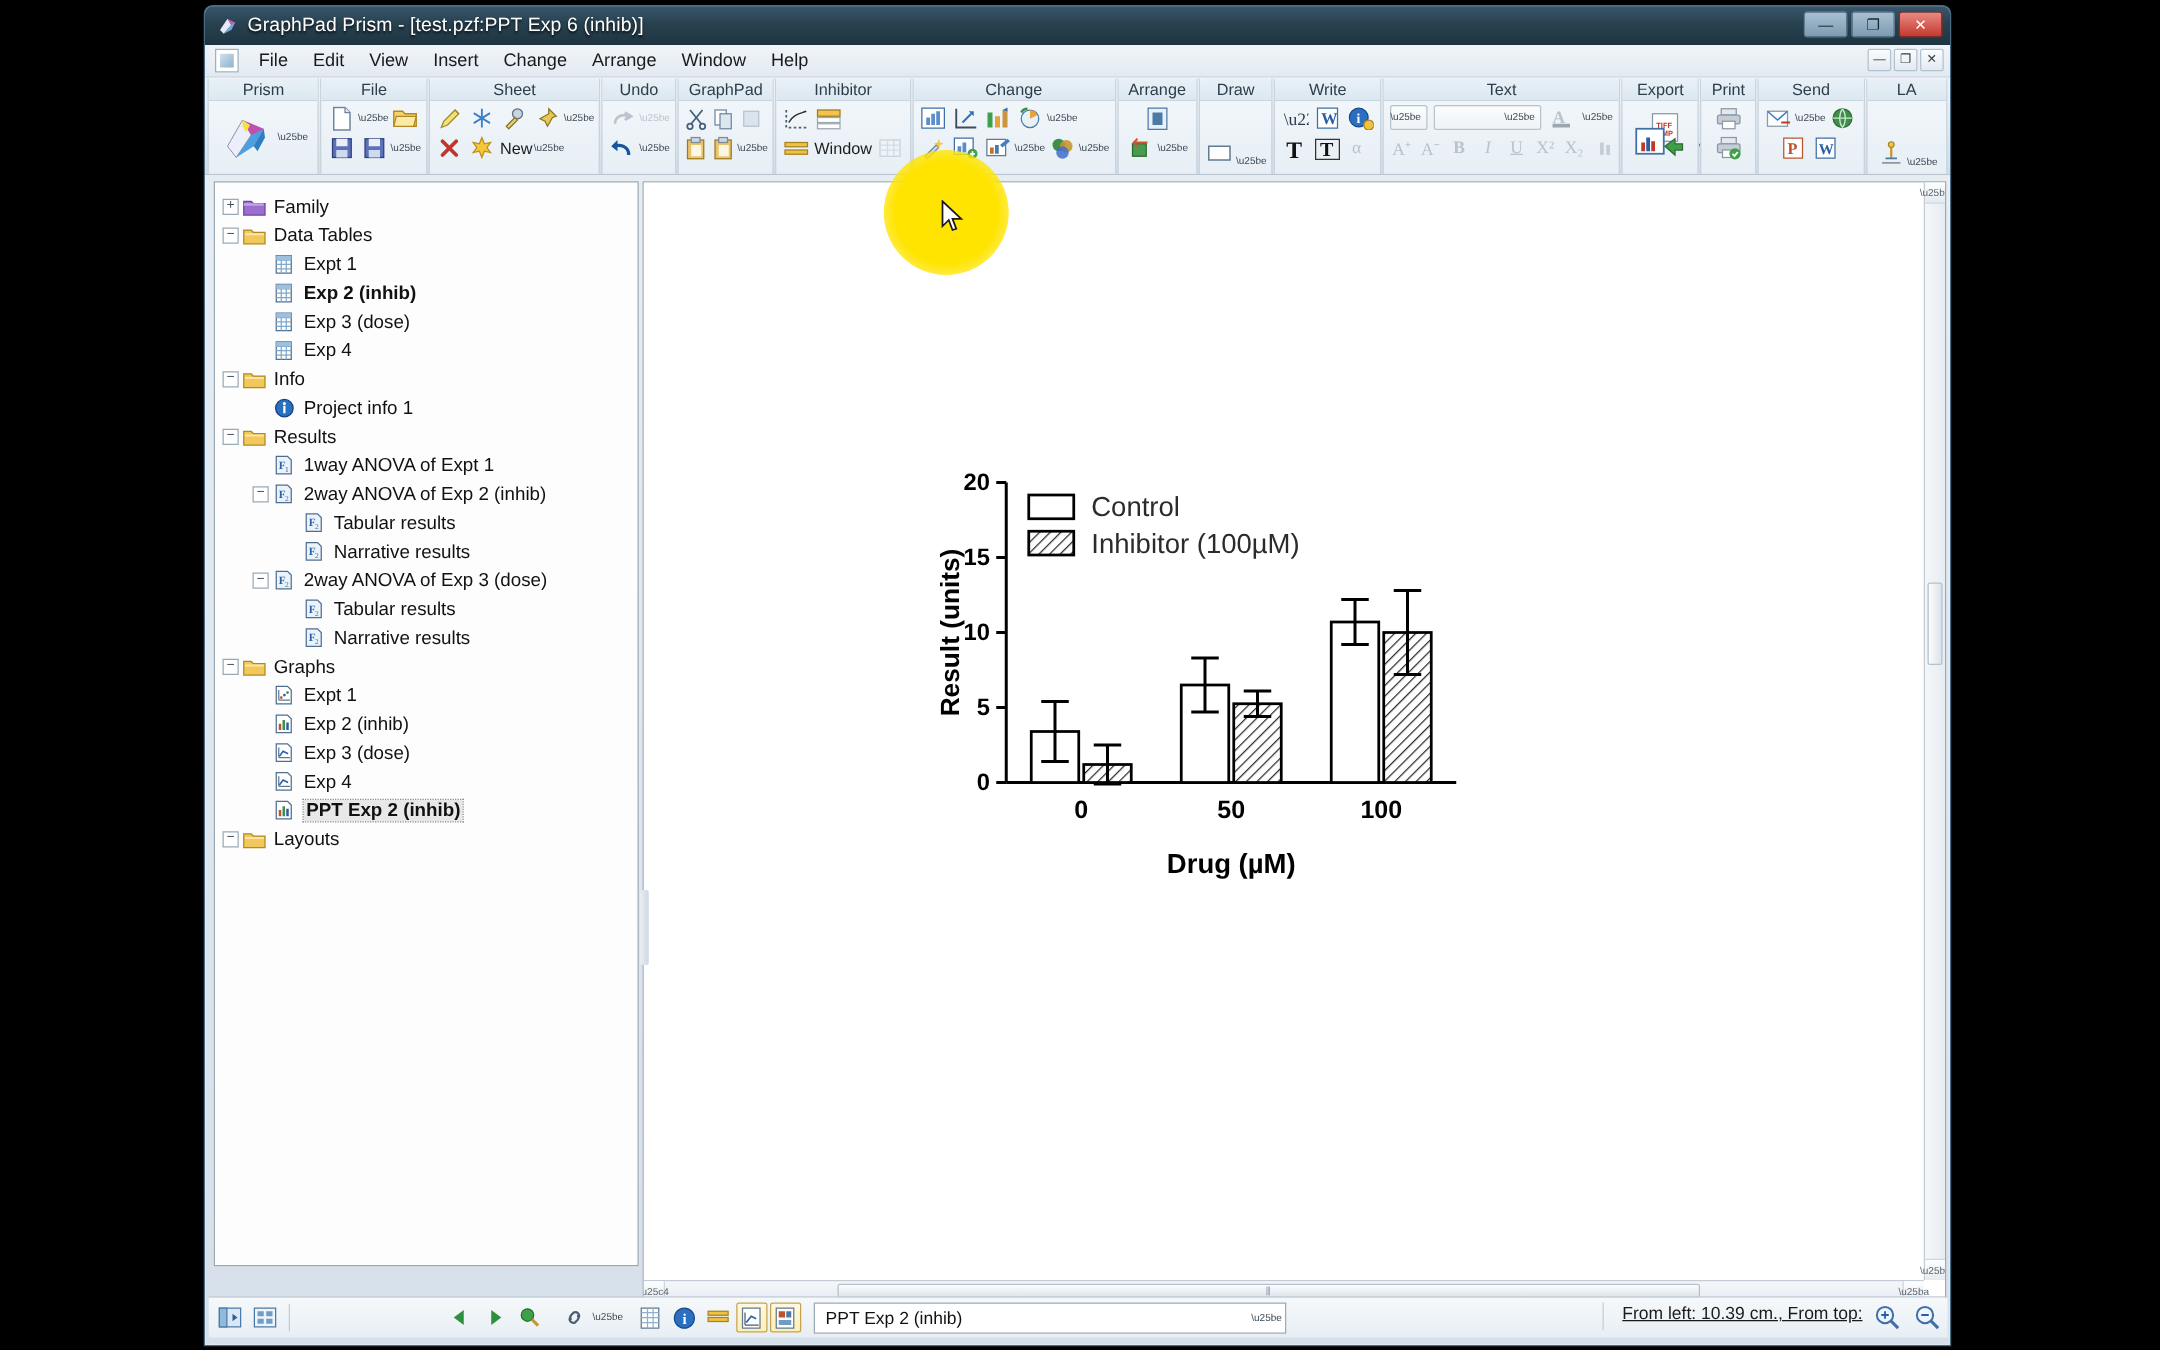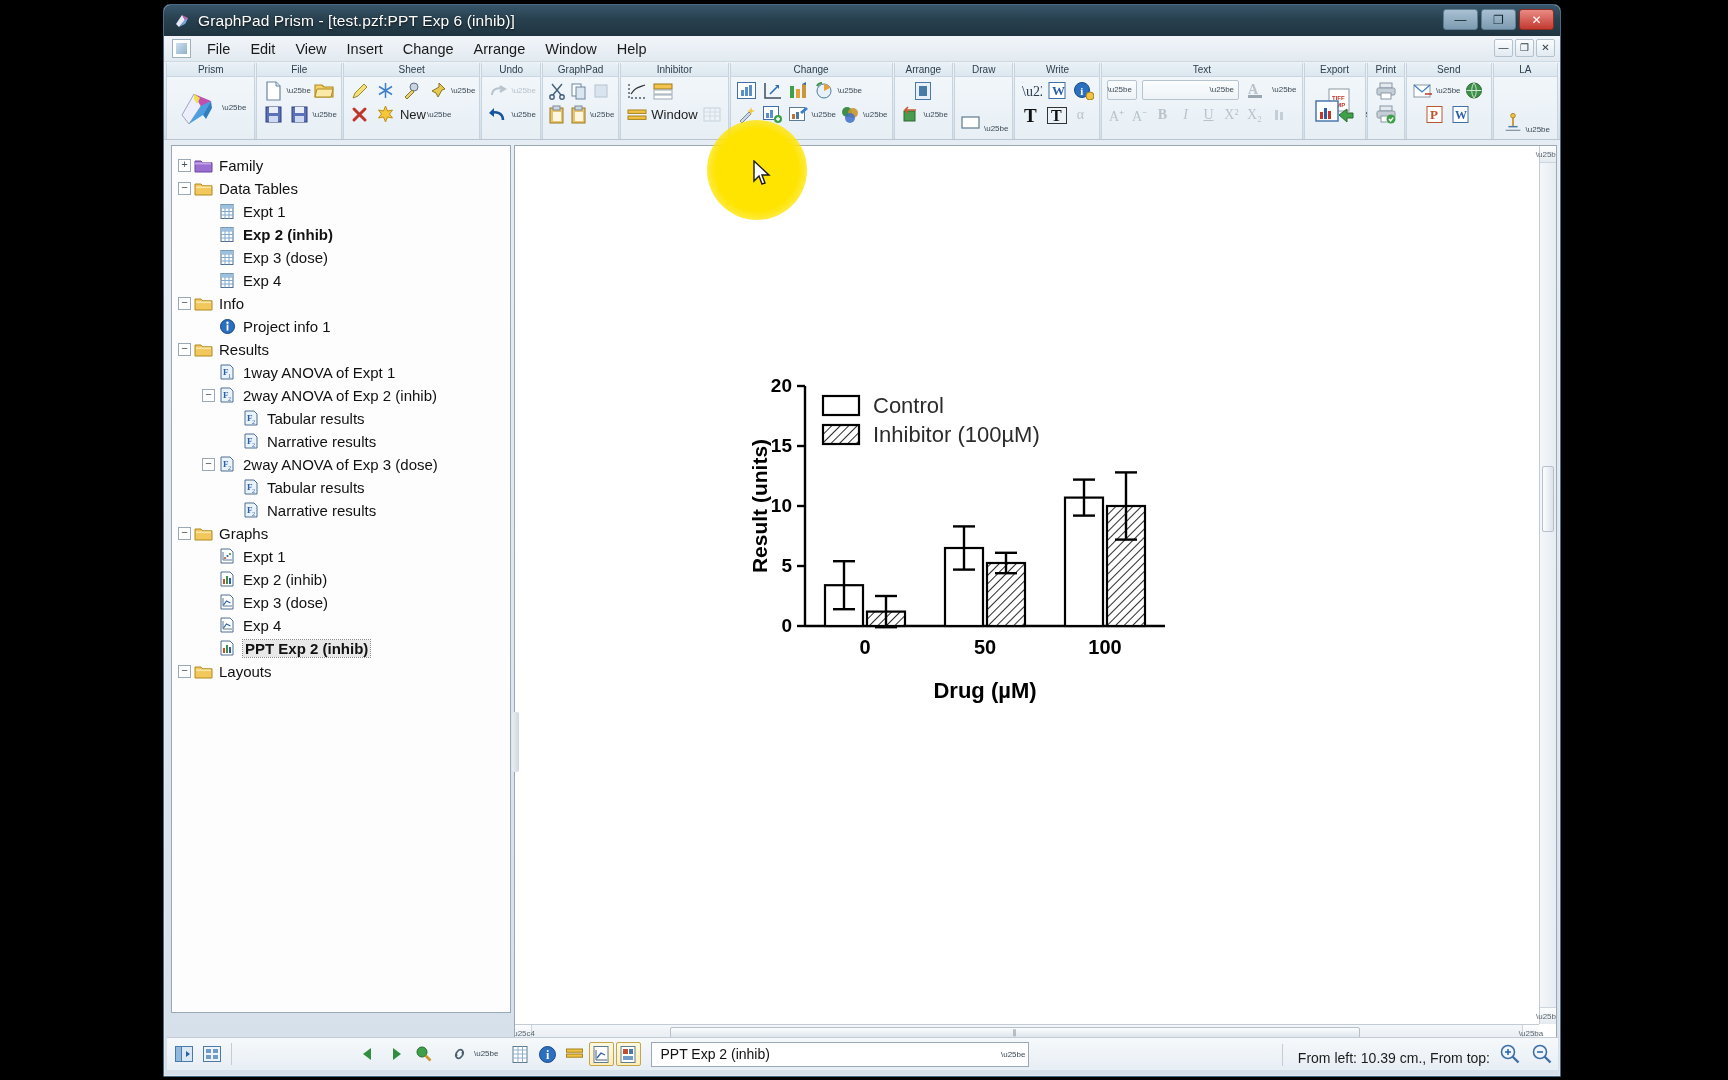--- a/index.html
+++ b/index.html
@@ -97,21 +97,21 @@
   .rgroup {
     display: flex; flex-direction: column;
     border-left: 1px solid #c7d3dd;
     border-right: 1px solid #c7d3dd;
     background: linear-gradient(180deg,#f4f8fb 0%,#e7eff5 100%);
     margin: 1px 0 0 0;
     position: relative;
   }
   .rgroup + .rgroup { margin-left: 1px; }
   .rg-title {
-    text-align: center; font-size: 10px; color: #2c3e4c;
+    text-align: center; font-size: 13px; color: #2c3e4c;
     padding: 1px 8px 1px; white-space: nowrap;
     background: linear-gradient(180deg,#e9f1f7,#dce7ef);
     border-bottom: 1px solid #cad6e0;
     border-radius: 3px 3px 0 0;
   }
   .rg-body {
     flex: 1; display: flex; align-items: center;
     padding: 2px 4px; gap: 2px;
   }
   .rg-body.col2 { flex-direction: column; align-items: stretch; gap: 1px; padding: 2px 4px; }
@@ -273,21 +273,21 @@
     border-color:#c6a44c;
     background: linear-gradient(180deg,#fff9e2,#ffeeb4);
   }
   .sheetcombo {
     width: 378px; height: 25px;
     border: 1px solid #9aa9b6; background:#fff;
     display:flex; align-items:center; justify-content:space-between;
     padding: 0 3px 0 8px; font-size:14px; color:#111;
   }
   .sheetcombo .cv { font-size: 8px; color:#3c4a55; }
-  .sb-pos { margin-left: auto; display:flex; align-items:flex-end; gap: 8px; }
+  .sb-pos { margin-left: auto; display:flex; align-items:flex-start; gap: 8px; text-decoration: underline; }
   .sb-pos .ptxt { font-size: 14px; color:#1b1b1b; white-space:nowrap; }
   .mag {
     width: 24px; height: 24px; position: relative;
   }
 </style>
 </head>
 <body>
 
 <div id="root">
 

